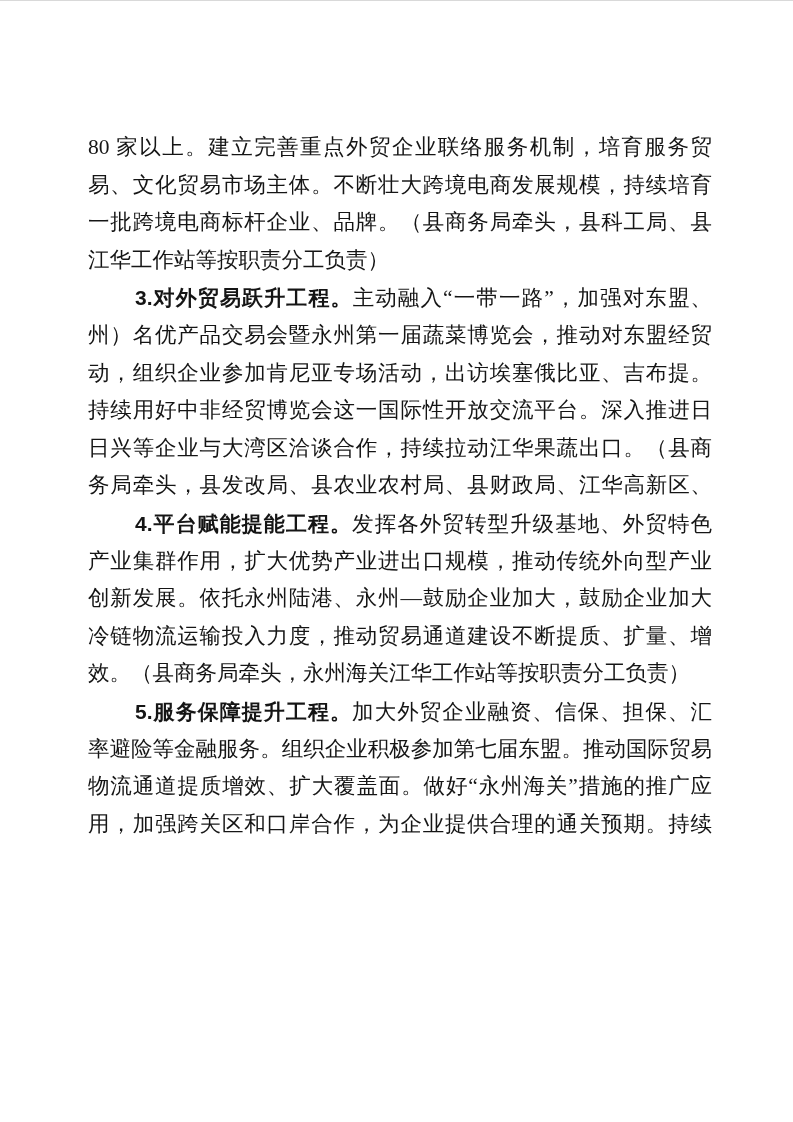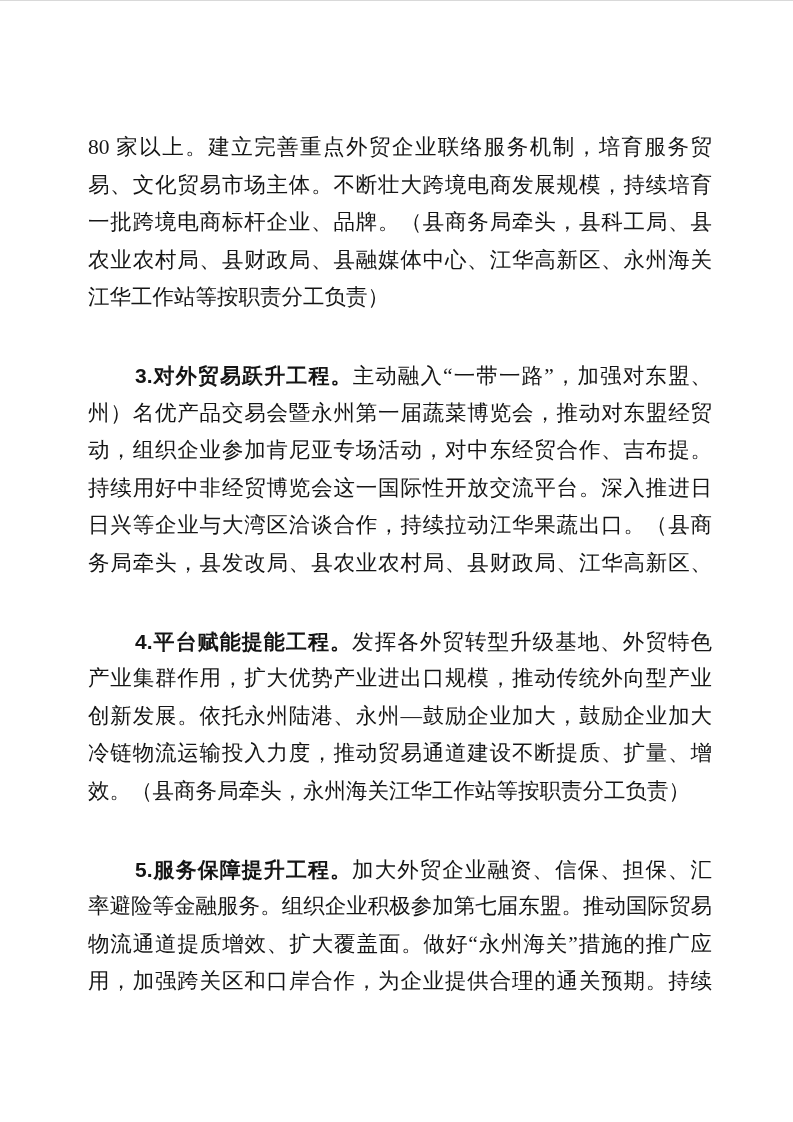--- a/index.html
+++ b/index.html
@@ -37,21 +37,21 @@
     text-align: justify;
     text-align-last: justify;
     overflow: hidden;
     white-space: nowrap;
   }
   .line.fill { white-space: normal; }
   .line.end {
     text-align-last: left;
     white-space: normal;
   }
-  .line.indent { text-indent: 47px; margin-top: 40px; }
+  .line.indent { text-indent: 47px; }
   .line b {
     font-weight: 700;
     font-family: "Liberation Sans", "DejaVu Sans", sans-serif;
     font-size: 21px;
   }
   .footer {
     position: absolute;
     top: 1037px;
     right: 92px;
     font-size: 19px;
@@ -64,25 +64,24 @@
 </style>
 </head>
 <body>
 
 <div class="page">
   <div class="scan-edge"></div>
   <div class="content" id="content">
       <div class="line fill">80 家以上。建立完善重点外贸企业联络服务机制，培育服务贸</div>
       <div class="line fill">易、文化贸易市场主体。不断壮大跨境电商发展规模，持续培育</div>
       <div class="line fill">一批跨境电商标杆企业、品牌。（县商务局牵头，县科工局、县</div>
-      <div class="line fill">农业农村局、县财政局、县融媒体中心、江华高新区、永州海关</div>
       <div class="line end">江华工作站等按职责分工负责）</div>
       <div class="line fill indent"><b>3.对外贸易跃升工程。</b>主动融入“一带一路”，加强对东盟、</div>
       <div class="line fill">州）名优产品交易会暨永州第一届蔬菜博览会，推动对东盟经贸</div>
-      <div class="line fill">动，组织企业参加肯尼亚专场活动，对中东经贸合作、吉布提。</div>
+      <div class="line fill">动，组织企业参加肯尼亚专场活动，出访埃塞俄比亚、吉布提。</div>
       <div class="line fill">持续用好中非经贸博览会这一国际性开放交流平台。深入推进日</div>
       <div class="line fill">日兴等企业与大湾区洽谈合作，持续拉动江华果蔬出口。（县商</div>
       <div class="line fill">务局牵头，县发改局、县农业农村局、县财政局、江华高新区、</div>
       <div class="line fill indent"><b>4.平台赋能提能工程。</b>发挥各外贸转型升级基地、外贸特色</div>
       <div class="line fill">产业集群作用，扩大优势产业进出口规模，推动传统外向型产业</div>
       <div class="line fill">创新发展。依托永州陆港、永州—鼓励企业加大，鼓励企业加大</div>
       <div class="line fill">冷链物流运输投入力度，推动贸易通道建设不断提质、扩量、增</div>
       <div class="line end">效。（县商务局牵头，永州海关江华工作站等按职责分工负责）</div>
       <div class="line fill indent"><b>5.服务保障提升工程。</b>加大外贸企业融资、信保、担保、汇</div>
       <div class="line fill">率避险等金融服务。组织企业积极参加第七届东盟。推动国际贸易</div>

